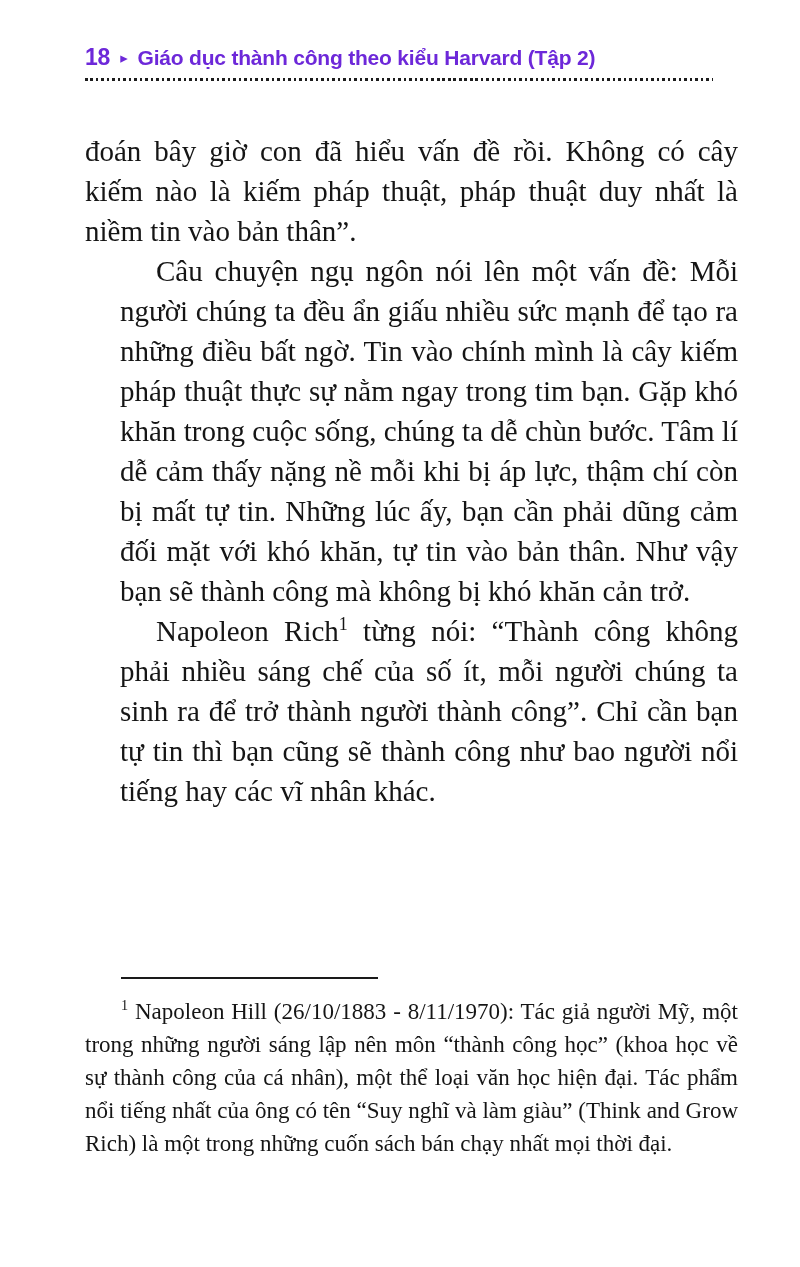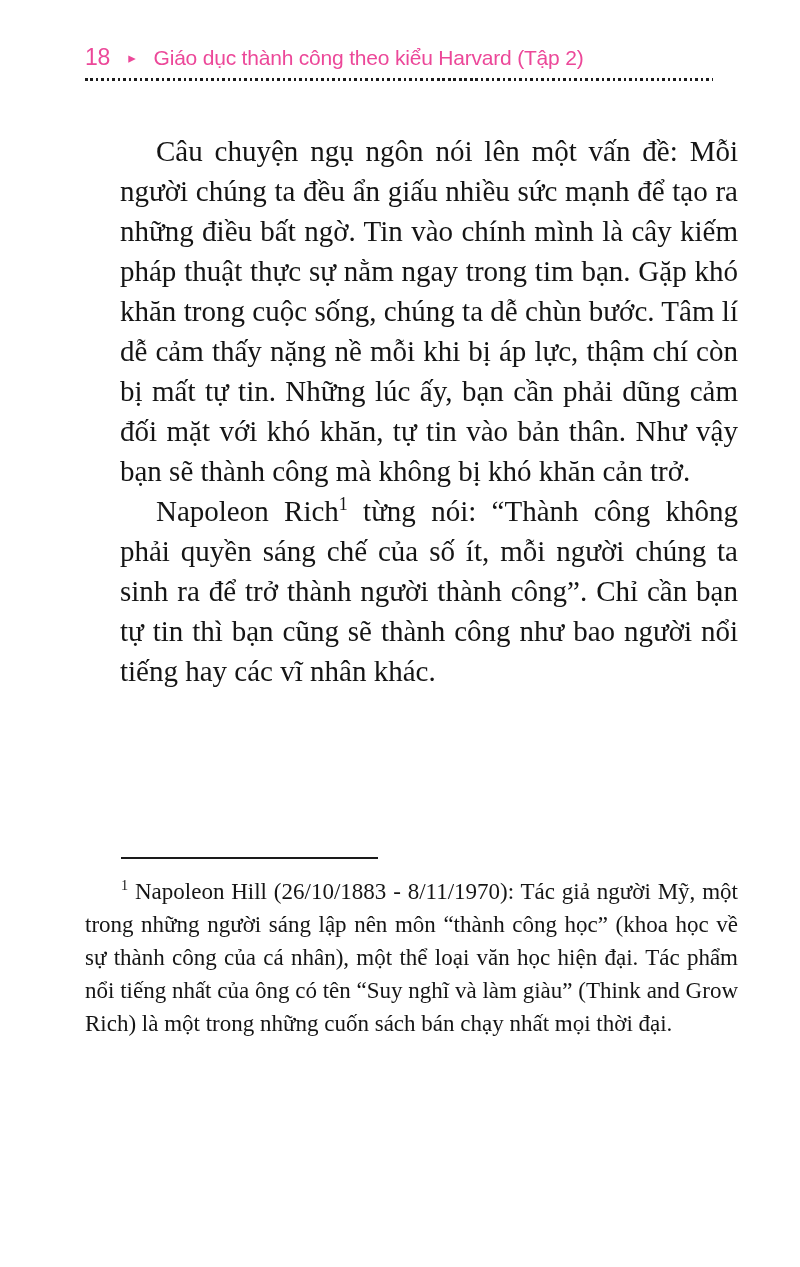--- a/index.html
+++ b/index.html
@@ -17,24 +17,24 @@
     background: #ffffff;
     color: #1a1a1a;
     padding: 44px 62px 0 85px;
     overflow: hidden;
   }
 
   
   .running-header {
     display: flex;
     align-items: baseline;
-    gap: 18px;
+    gap: 10px;
     font-family: "Liberation Sans", "DejaVu Sans", sans-serif;
-    font-weight: 400;
-    color: #ec4899;
+    font-weight: 700;
+    color: #6d28d9;
     letter-spacing: -0.2px;
     white-space: nowrap;
   }
   .running-header .page-num {
     font-size: 23px;
   }
   .running-header .bullet {
     font-size: 15px;
     position: relative;
     top: -2px;
@@ -93,24 +93,25 @@
 
   <div class="running-header">
     <span class="page-num">18</span>
     <span class="bullet">▸</span>
     <span class="title">Giáo dục thành công theo kiểu Harvard (Tập 2)</span>
   </div>
 
   <div class="dotted-rule"></div>
 
   <div class="body-text">
+    <p>đoán bây giờ con đã hiểu vấn đề rồi. Không có cây kiếm nào là kiếm pháp thuật, pháp thuật duy nhất là niềm tin vào bản thân”.</p>
 
     <p class="indent">Câu chuyện ngụ ngôn nói lên một vấn đề: Mỗi người chúng ta đều ẩn giấu nhiều sức mạnh để tạo ra những điều bất ngờ. Tin vào chính mình là cây kiếm pháp thuật thực sự nằm ngay trong tim bạn. Gặp khó khăn trong cuộc sống, chúng ta dễ chùn bước. Tâm lí dễ cảm thấy nặng nề mỗi khi bị áp lực, thậm chí còn bị mất tự tin. Những lúc ấy, bạn cần phải dũng cảm đối mặt với khó khăn, tự tin vào bản thân. Như vậy bạn sẽ thành công mà không bị khó khăn cản trở.</p>
 
-    <p class="indent"><span>Napoleon Rich</span><sup class="fn-ref">1</sup><span> từng nói: “Thành công không phải quyền sáng chế của số ít, mỗi người chúng ta sinh ra để trở thành người thành công”. Chỉ cần bạn tự tin thì bạn cũng sẽ thành công như bao người nổi tiếng hay các vĩ nhân khác.</span></p>
+    <p class="indent"><span>Napoleon Rich</span><sup class="fn-ref">1</sup><span> từng nói: “Thành công không phải nhiều sáng chế của số ít, mỗi người chúng ta sinh ra để trở thành người thành công”. Chỉ cần bạn tự tin thì bạn cũng sẽ thành công như bao người nổi tiếng hay các vĩ nhân khác.</span></p>
   </div>
 
   <div class="footnote-rule"></div>
 
   <div class="footnote">
     <p><sup class="fn-ref">1</sup><span> Napoleon Hill (26/10/1883 - 8/11/1970): Tác giả người Mỹ, một trong những người sáng lập nên môn “thành công học” (khoa học về sự thành công của cá nhân), một thể loại văn học hiện đại. Tác phẩm nổi tiếng nhất của ông có tên “Suy nghĩ và làm giàu” (Think and Grow Rich) là một trong những cuốn sách bán chạy nhất mọi thời đại.</span></p>
   </div>
 
 </div>
 

